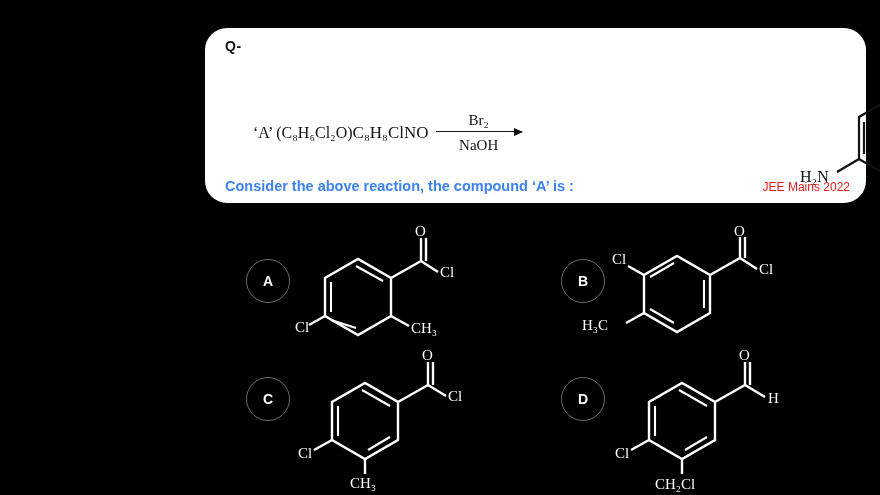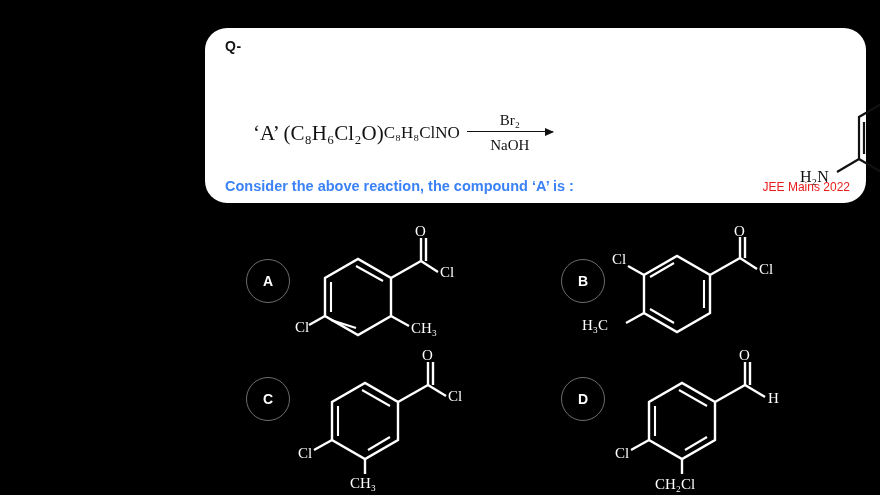--- a/index.html
+++ b/index.html
@@ -15,21 +15,21 @@
   #q-label{
     position:absolute;left:20px;top:10px;
     font-size:14px;font-weight:bold;color:#111;letter-spacing:.5px;
   }
   
   #reaction-scheme{
     position:absolute;left:20px;top:60px;width:600px;height:90px;
     display:flex;align-items:center;
   }
   .serif{font-family:"Liberation Serif", serif;color:#111;}
-  #reactant-a{font-size:21px;white-space:nowrap;margin-left:28px;}
+  #reactant-a{font-size:16px;white-space:nowrap;margin-left:28px;}
   .arrow-block{
     position:relative;width:92px;height:62px;margin:0 4px;
     display:flex;flex-direction:column;align-items:center;justify-content:center;
   }
   .arrow-top{font-size:15px;line-height:1;margin-bottom:3px;white-space:nowrap;}
   .arrow-bottom{font-size:15px;line-height:1;margin-top:6px;white-space:nowrap;}
   .arrow-line{
     position:relative;width:86px;height:0;border-top:1.6px solid #111;
   }
   .arrow-line::after{

